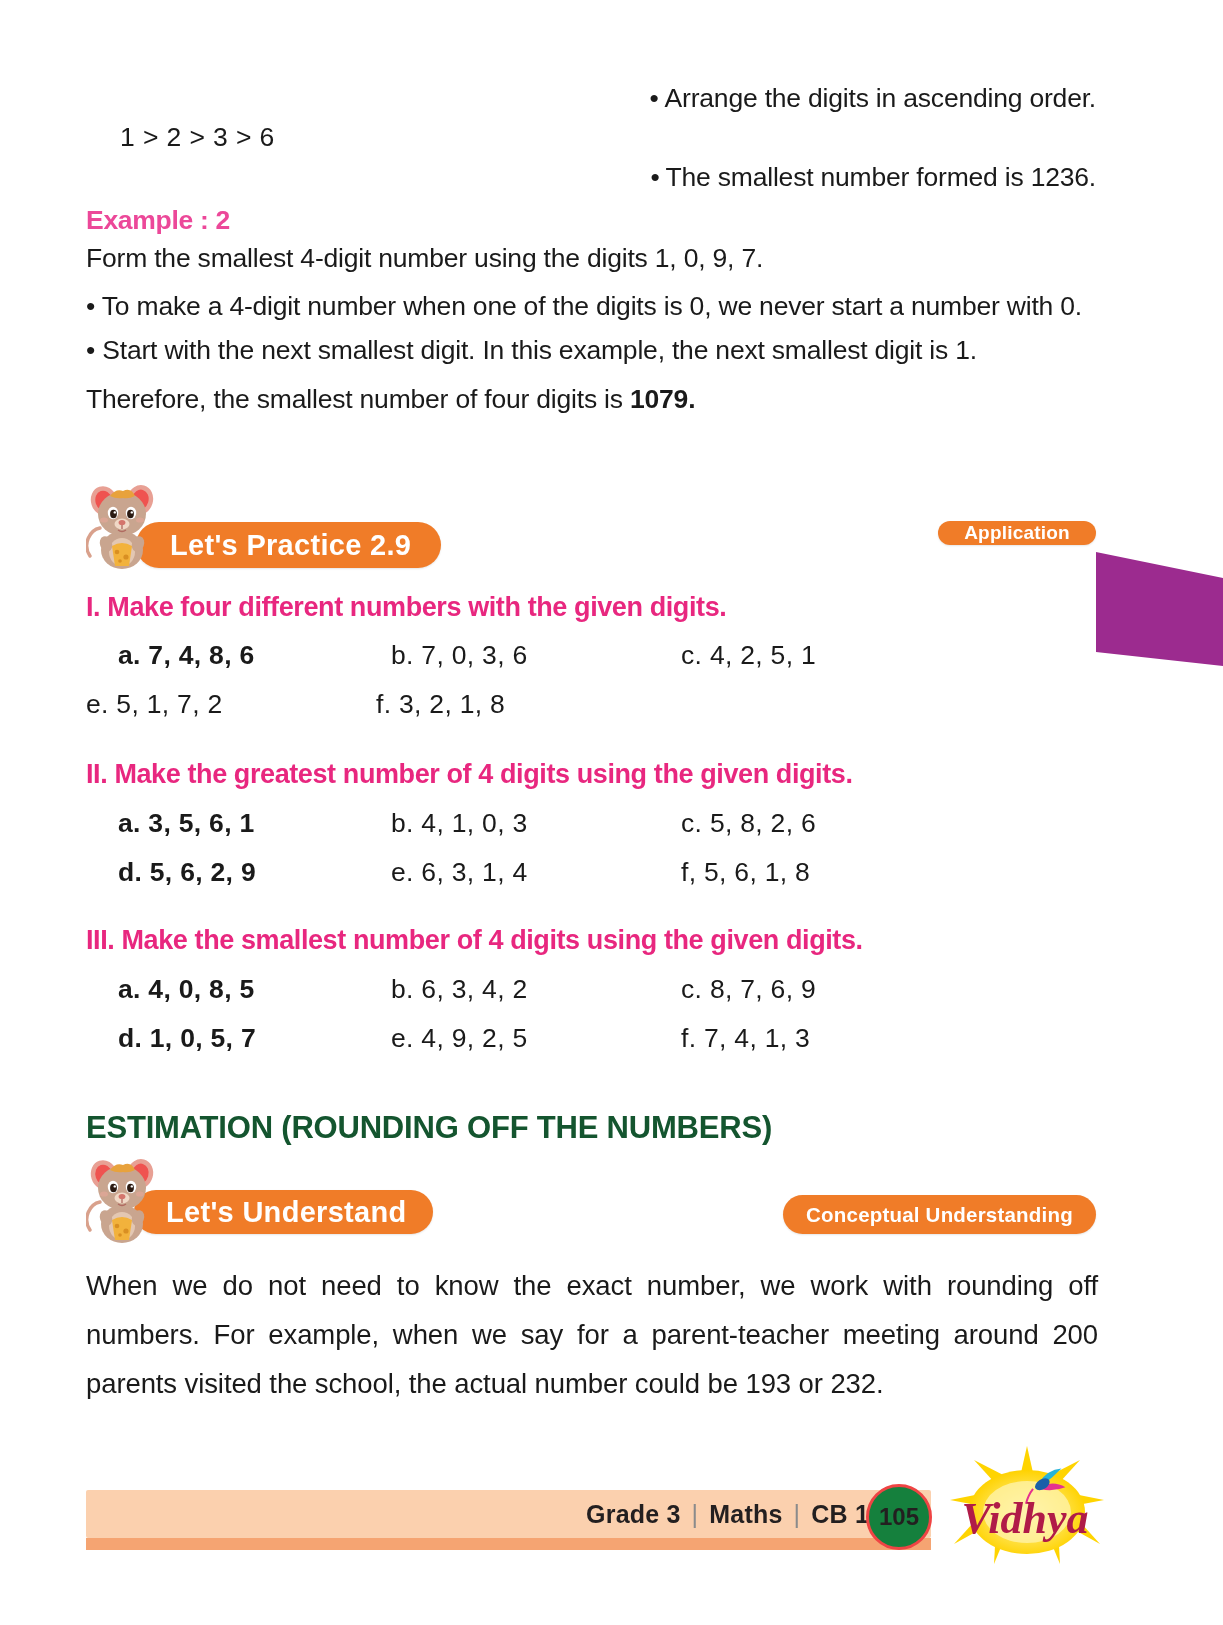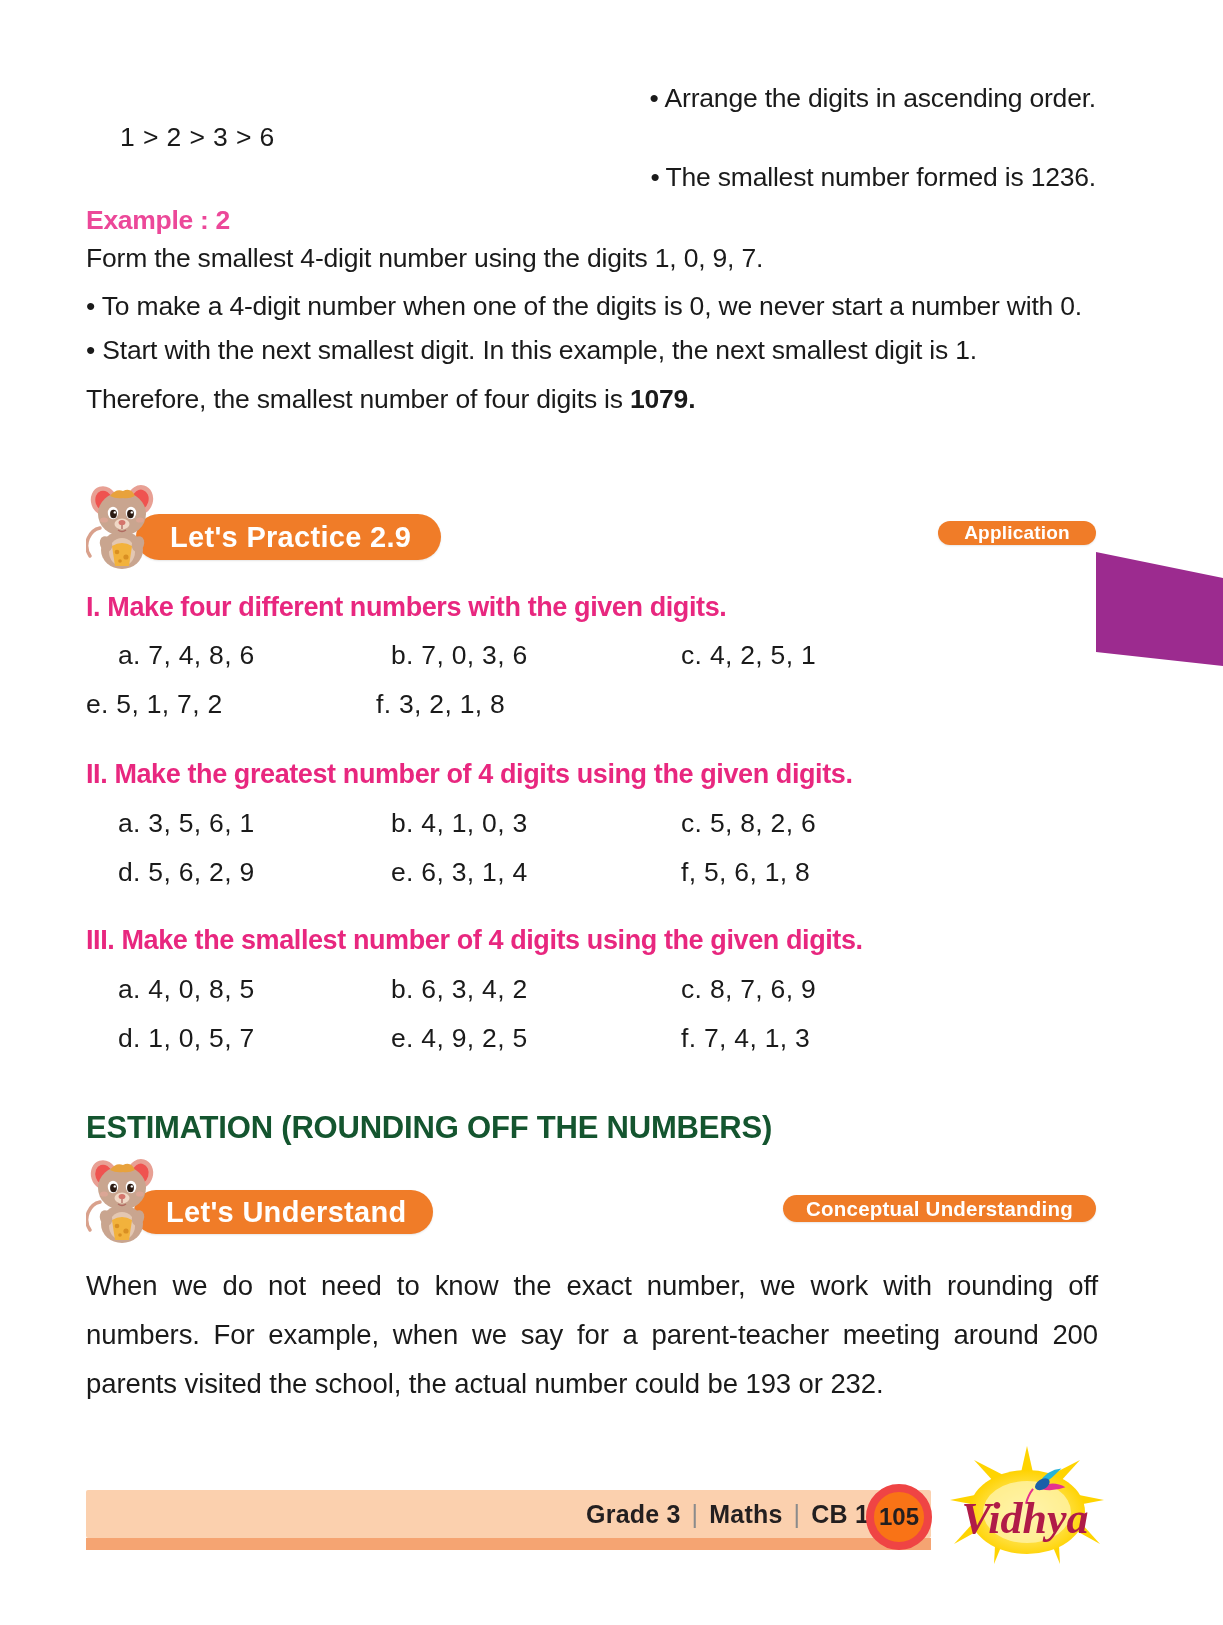--- a/index.html
+++ b/index.html
@@ -103,21 +103,21 @@
     align-items: center;
     justify-content: center;
     box-shadow: 0 1px 2px rgba(0,0,0,.10);
   }
 
   .pill-practice {
     height: 46px;
     font-size: 29px;
     padding: 0 30px 0 34px;
     margin-left: -24px;
-    margin-bottom: 10px;
+    margin-bottom: 2px;
   }
 
   .pill-understand {
     height: 44px;
     font-size: 29px;
     padding: 0 26px 0 32px;
     margin-left: -26px;
     margin-bottom: 10px;
   }
 
@@ -139,21 +139,21 @@
     top: 521px;
     width: 158px;
     height: 24px;
     font-size: 19px;
   }
 
   .badge-conceptual {
     left: 783px;
     top: 1195px;
     width: 313px;
-    height: 27px;
+    height: 39px;
     font-size: 20.5px;
   }
 
   
   .side-tab {
     position: absolute;
     left: 1096px;
     top: 546px;
     width: 127px;
     height: 120px;
@@ -175,21 +175,21 @@
   }
   .ex-row {
     display: flex;
     margin-bottom: 8px;
   }
   .ex-item {
     font-size: 26.5px;
     color: #1a1a1a;
     letter-spacing: 0.3px;
   }
-  .ex-item.c1 { width: 305px; padding-left: 32px; }
+  .ex-item.c1 { width: 305px; padding-left: 32px; font-weight: bold; }
   .ex-item.c2 { width: 290px; }
   .ex-item.c3 { width: 300px; }
 
   
   .sec-head {
     position: absolute;
     left: 86px;
     top: 1110px;
     font-size: 31px;
     font-weight: 700;
@@ -259,22 +259,22 @@
     font-weight: 400;
     font-size: 25px;
   }
   .page-circle {
     position: absolute;
     left: 866px;
     top: -6px;
     width: 66px;
     height: 66px;
     border-radius: 50%;
-    background: #f97316;
-    border: 8px solid #ef4444;
+    background: #15803d;
+    border: 3px solid #ef4444;
     display: flex;
     align-items: center;
     justify-content: center;
     font-size: 24px;
     font-weight: 700;
     color: #231f20;
     z-index: 4;
   }
   .logo {
     position: absolute;

